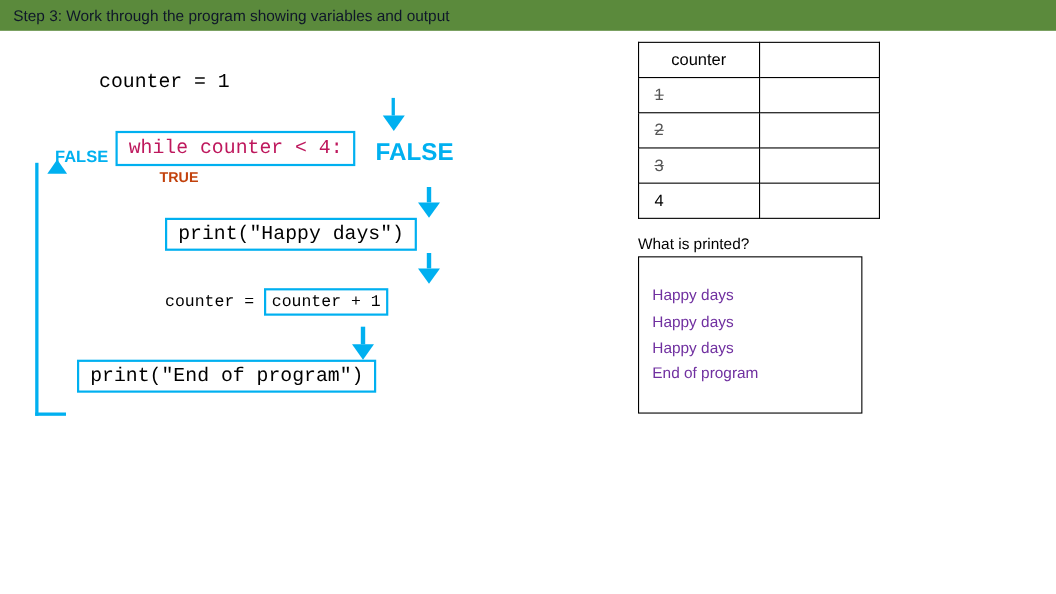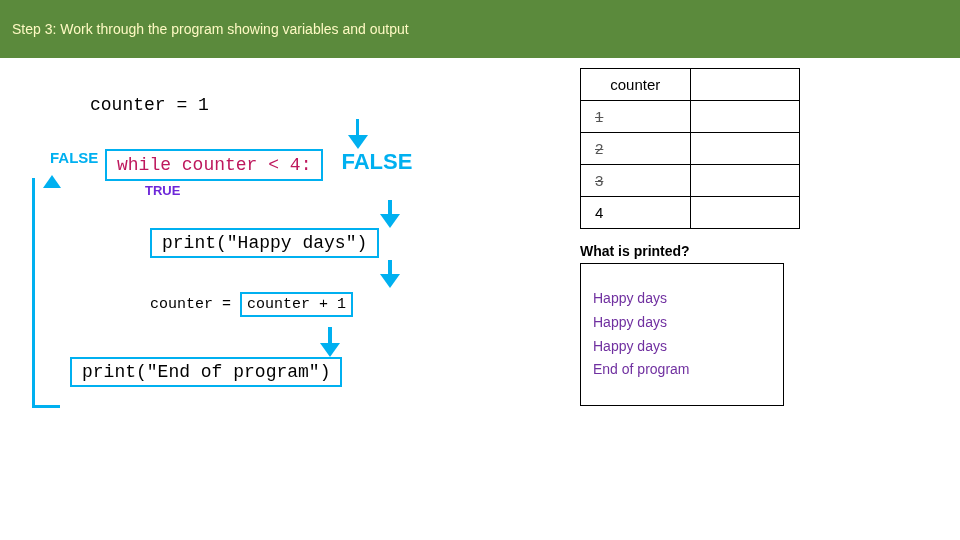--- a/index.html
+++ b/index.html
@@ -8,23 +8,23 @@
       font-family: Arial, sans-serif;
       width: 960px;
       height: 540px;
       overflow: hidden;
       position: relative;
     }
 
     
     #header {
       background: #5b8a3c;
-      color: #fef9c3;
+      color: #0f172a;
       font-size: 14px;
-      padding: 21px 12px;
+      padding: 6px 12px;
       width: 100%;
     }
 
     
     #main {
       display: flex;
       width: 100%;
       height: calc(540px - 32px);
     }
 
@@ -51,21 +51,21 @@
     .counter-assign {
       display: flex;
       align-items: center;
       margin-top: 15px;
       margin-left: 70px;
     }
 
     
     .while-row {
       display: flex;
-      align-items: flex-start;
+      align-items: flex-end;
       margin-left: 30px;
       margin-top: 0px;
     }
 
     .false-label {
       color: #00b0f0;
       font-size: 15px;
       font-weight: bold;
       width: 55px;
     }
@@ -81,21 +81,21 @@
 
     .false-right {
       color: #00b0f0;
       font-size: 22px;
       font-weight: bold;
       margin-left: 8px;
     }
 
     
     .true-label {
-      color: #6d28d9;
+      color: #c2410c;
       font-size: 13px;
       font-weight: bold;
       margin-left: 125px;
       margin-top: 2px;
     }
 
     
     .print-block {
       margin-left: 130px;
       margin-top: 2px;
@@ -168,21 +168,21 @@
     }
 
     .strikethrough {
       text-decoration: line-through;
       color: #555;
     }
 
     
     .what-printed-title {
       font-size: 14px;
-      font-weight: bold;
+      font-weight: normal;
       margin-bottom: 4px;
     }
 
     .output-box {
       border: 1.5px solid #000;
       padding: 23px 12px;
       width: 204px;
       min-height: 110px;
       background: #fff;
     }

